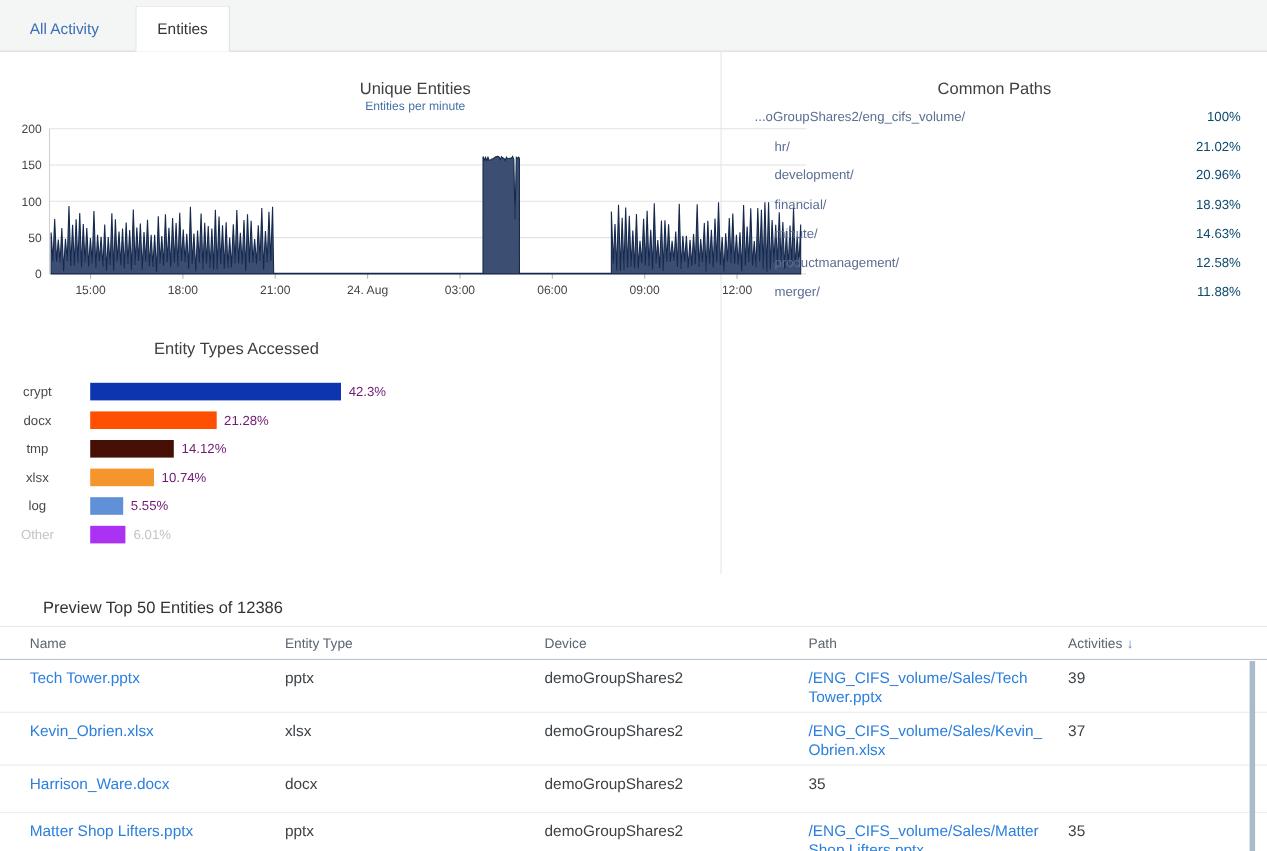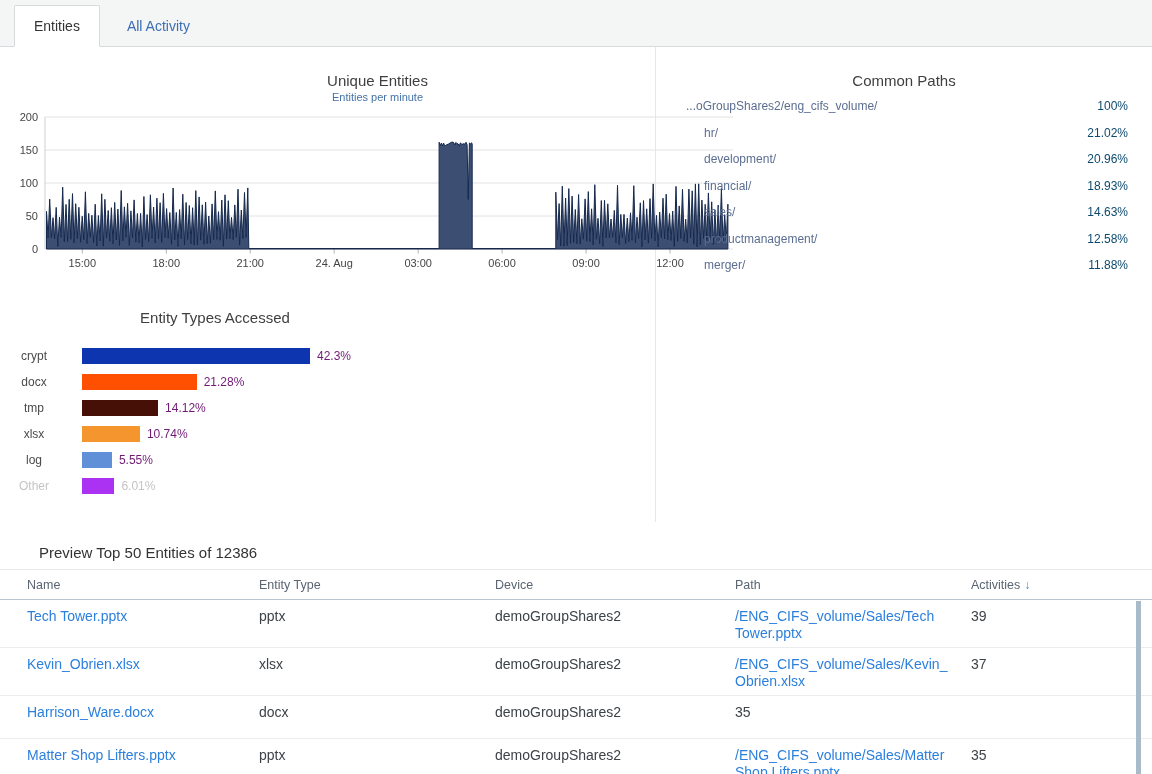--- a/index.html
+++ b/index.html
@@ -51,22 +51,22 @@
   .link { color:#2b7fdd; text-decoration:none; cursor:pointer; }
   .pv-path { max-width:214px; overflow-wrap:anywhere; line-height:1.18; }
   .pv-name { max-width:210px; overflow-wrap:anywhere; line-height:1.18; }
   .sort-icon { color:#4a86c8; margin-left:4px; font-size:12px; }
   .pv-scroll { position:absolute; top:31px; right:11px; width:5px; height:176px; background:#a9bac9; }
 </style>
 </head>
 <body>
 
 <div class="tabbar">
+  <div class="tab inactive">All Activity</div>
   <div class="tab active">Entities</div>
-  <div class="tab inactive">All Activity</div>
 </div>
 
 <div class="top">
   <div class="left-col">
     <div class="ts-head">
       <div class="chart-title">Unique Entities</div>
       <div class="chart-subtitle">Entities per minute</div>
     </div>
     <svg id="ts-chart" width="755" height="170">
         <line x1="45" x2="733" y1="140" y2="140" stroke="#e2e2e2" stroke-width="1"></line>
@@ -149,21 +149,21 @@
         </div>
         <div class="cp-row indent-1">
           <span class="cp-path">development/</span>
           <span class="cp-val">20.96%</span>
         </div>
         <div class="cp-row indent-1">
           <span class="cp-path">financial/</span>
           <span class="cp-val">18.93%</span>
         </div>
         <div class="cp-row indent-1">
-          <span class="cp-path">sales/</span>
+          <span class="cp-path">minute/</span>
           <span class="cp-val">14.63%</span>
         </div>
         <div class="cp-row indent-1">
           <span class="cp-path">productmanagement/</span>
           <span class="cp-val">12.58%</span>
         </div>
         <div class="cp-row indent-1">
           <span class="cp-path">merger/</span>
           <span class="cp-val">11.88%</span>
         </div>

